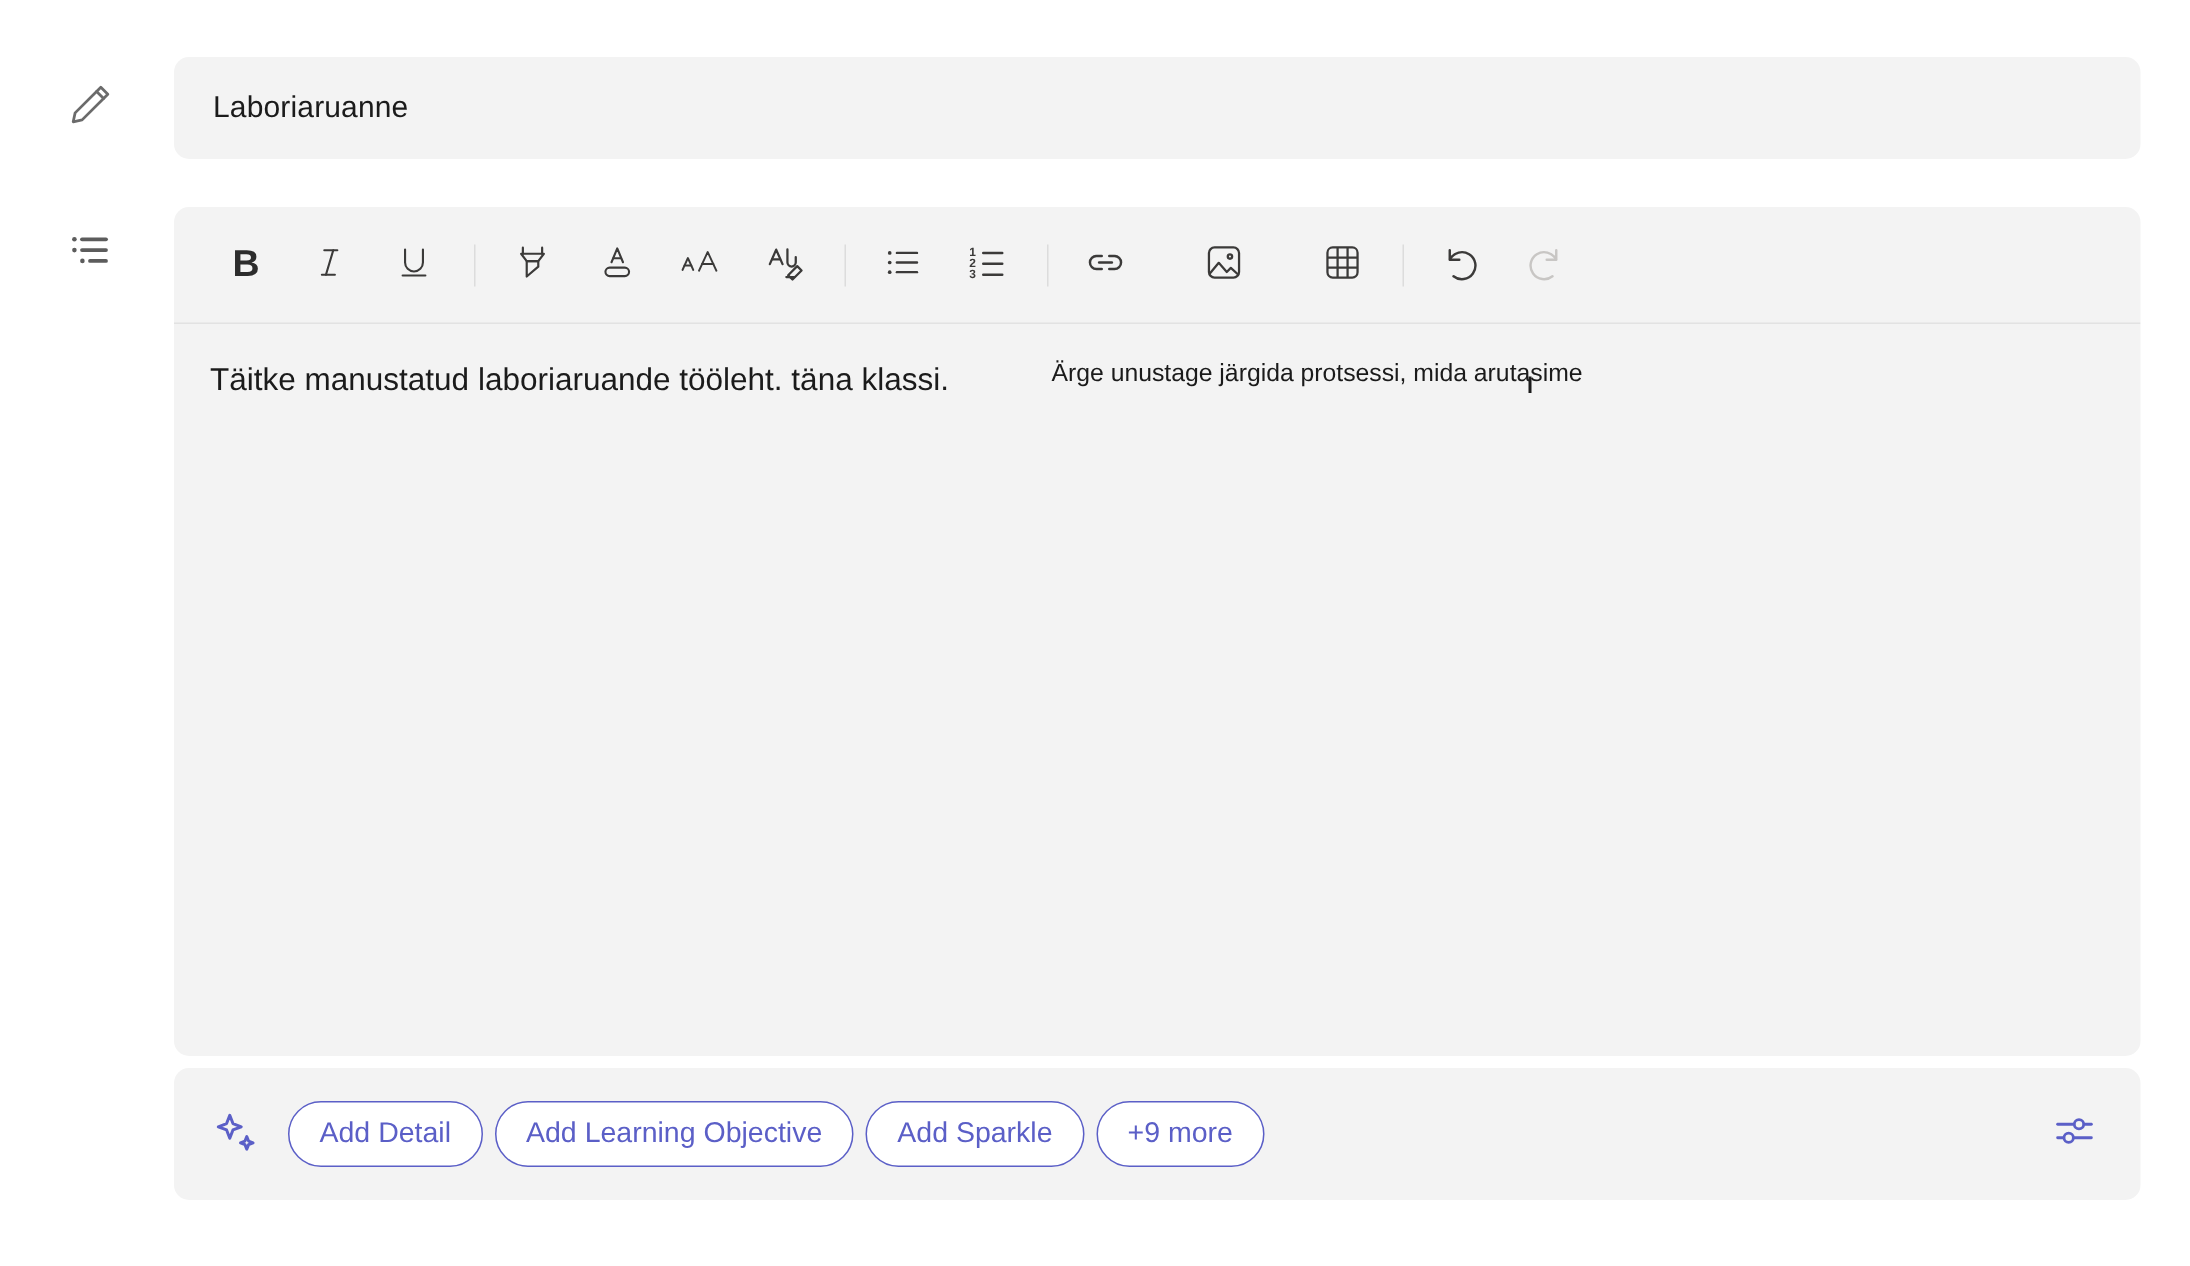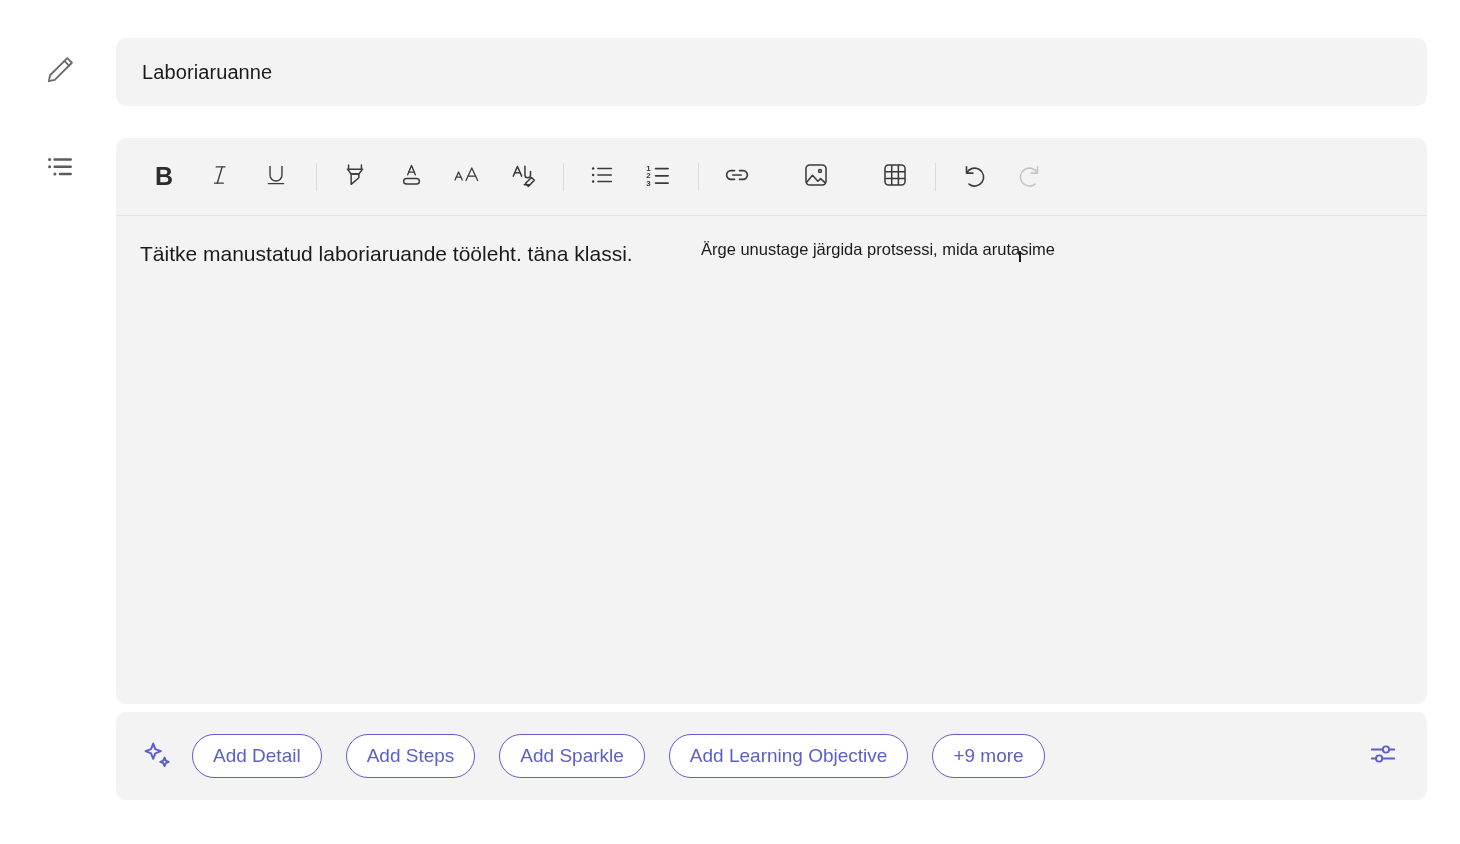--- a/index.html
+++ b/index.html
@@ -63,21 +63,21 @@
   .caret { position:absolute; left:903px; top:35px; width:2px; height:11px; background:#1b1b1b; }
 
   
   .action-bar {
     position:absolute; left:116px; top:712px; width:1311px; height:88px;
     background:#f3f3f3; border-radius:10px;
     display:flex; align-items:center; padding:0 22px 0 22px;
   }
   .sparkle { width:40px; height:40px; display:flex; align-items:center;
              justify-content:center; margin-right:14px; flex:0 0 auto; }
-  .chips { display:flex; align-items:center; gap:24px; flex:1 1 auto; }
+  .chips { display:flex; align-items:center; gap:8px; flex:1 1 auto; }
   .chip {
     border:1.6px solid #5b5fc7; color:#5b5fc7; background:#ffffff;
     border-radius:22px; height:44px; padding:0 20px;
     font-size:19px; font-family:"Liberation Sans", sans-serif;
     display:flex; align-items:center; justify-content:center;
     cursor:pointer; white-space:nowrap;
   }
   .settings-btn {
     width:44px; height:44px; display:flex; align-items:center;
     justify-content:center; cursor:pointer; margin-left:auto; flex:0 0 auto;
@@ -285,23 +285,22 @@
 
     <div class="sparkle">
       <svg width="34" height="34" viewBox="0 0 24 24" fill="none" stroke="#5b5fc7" stroke-width="1.4" stroke-linejoin="round">
         <path d="M8.6 3.2l1.5 3.9 3.9 1.5-3.9 1.5-1.5 3.9-1.5-3.9L3.2 8.6l3.9-1.5z"></path>
         <path d="M16.6 13.2l.85 2.1 2.1.85-2.1.85-.85 2.1-.85-2.1-2.1-.85 2.1-.85z"></path>
       </svg>
     </div>
 
     <div class="chips">
       <button class="chip">Add Detail</button>
-      <button class="chip">Add Steps</button>
+      <button class="chip">Add Learning Objective</button>
       <button class="chip">Add Sparkle</button>
-      <button class="chip">Add Learning Objective</button>
       <button class="chip">+9 more</button>
     </div>
 
     <div class="settings-btn">
       <span>
         <svg width="30" height="30" viewBox="0 0 24 24" fill="none" stroke="#5b5fc7" stroke-width="1.5" stroke-linecap="round">
           <line x1="3" y1="8.4" x2="11.6" y2="8.4"></line>
           <circle cx="14.4" cy="8.4" r="2.5" fill="#f3f3f3"></circle>
           <line x1="17.3" y1="8.4" x2="21" y2="8.4"></line>
           <line x1="3" y1="15.6" x2="6.1" y2="15.6"></line>

